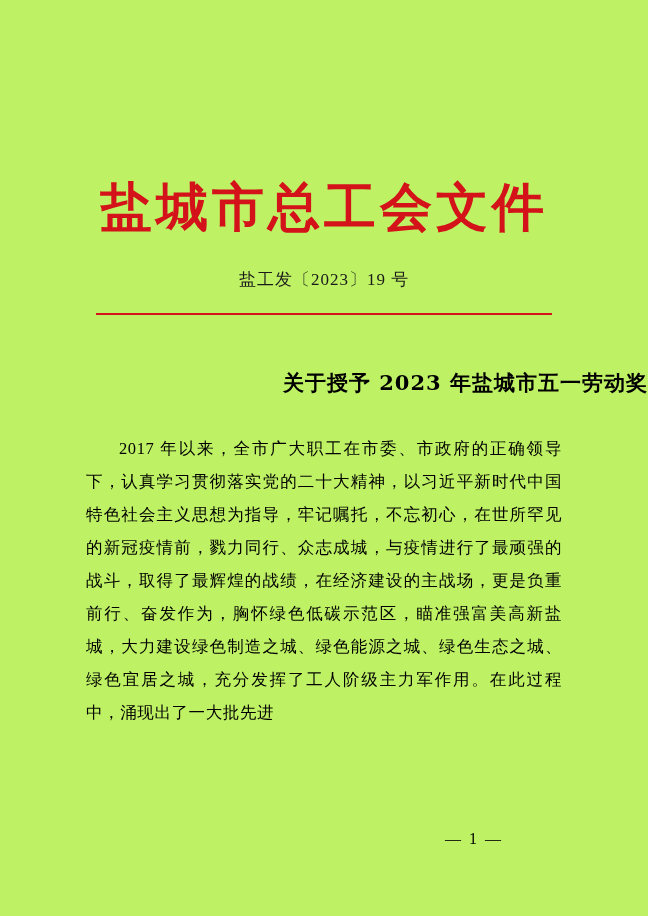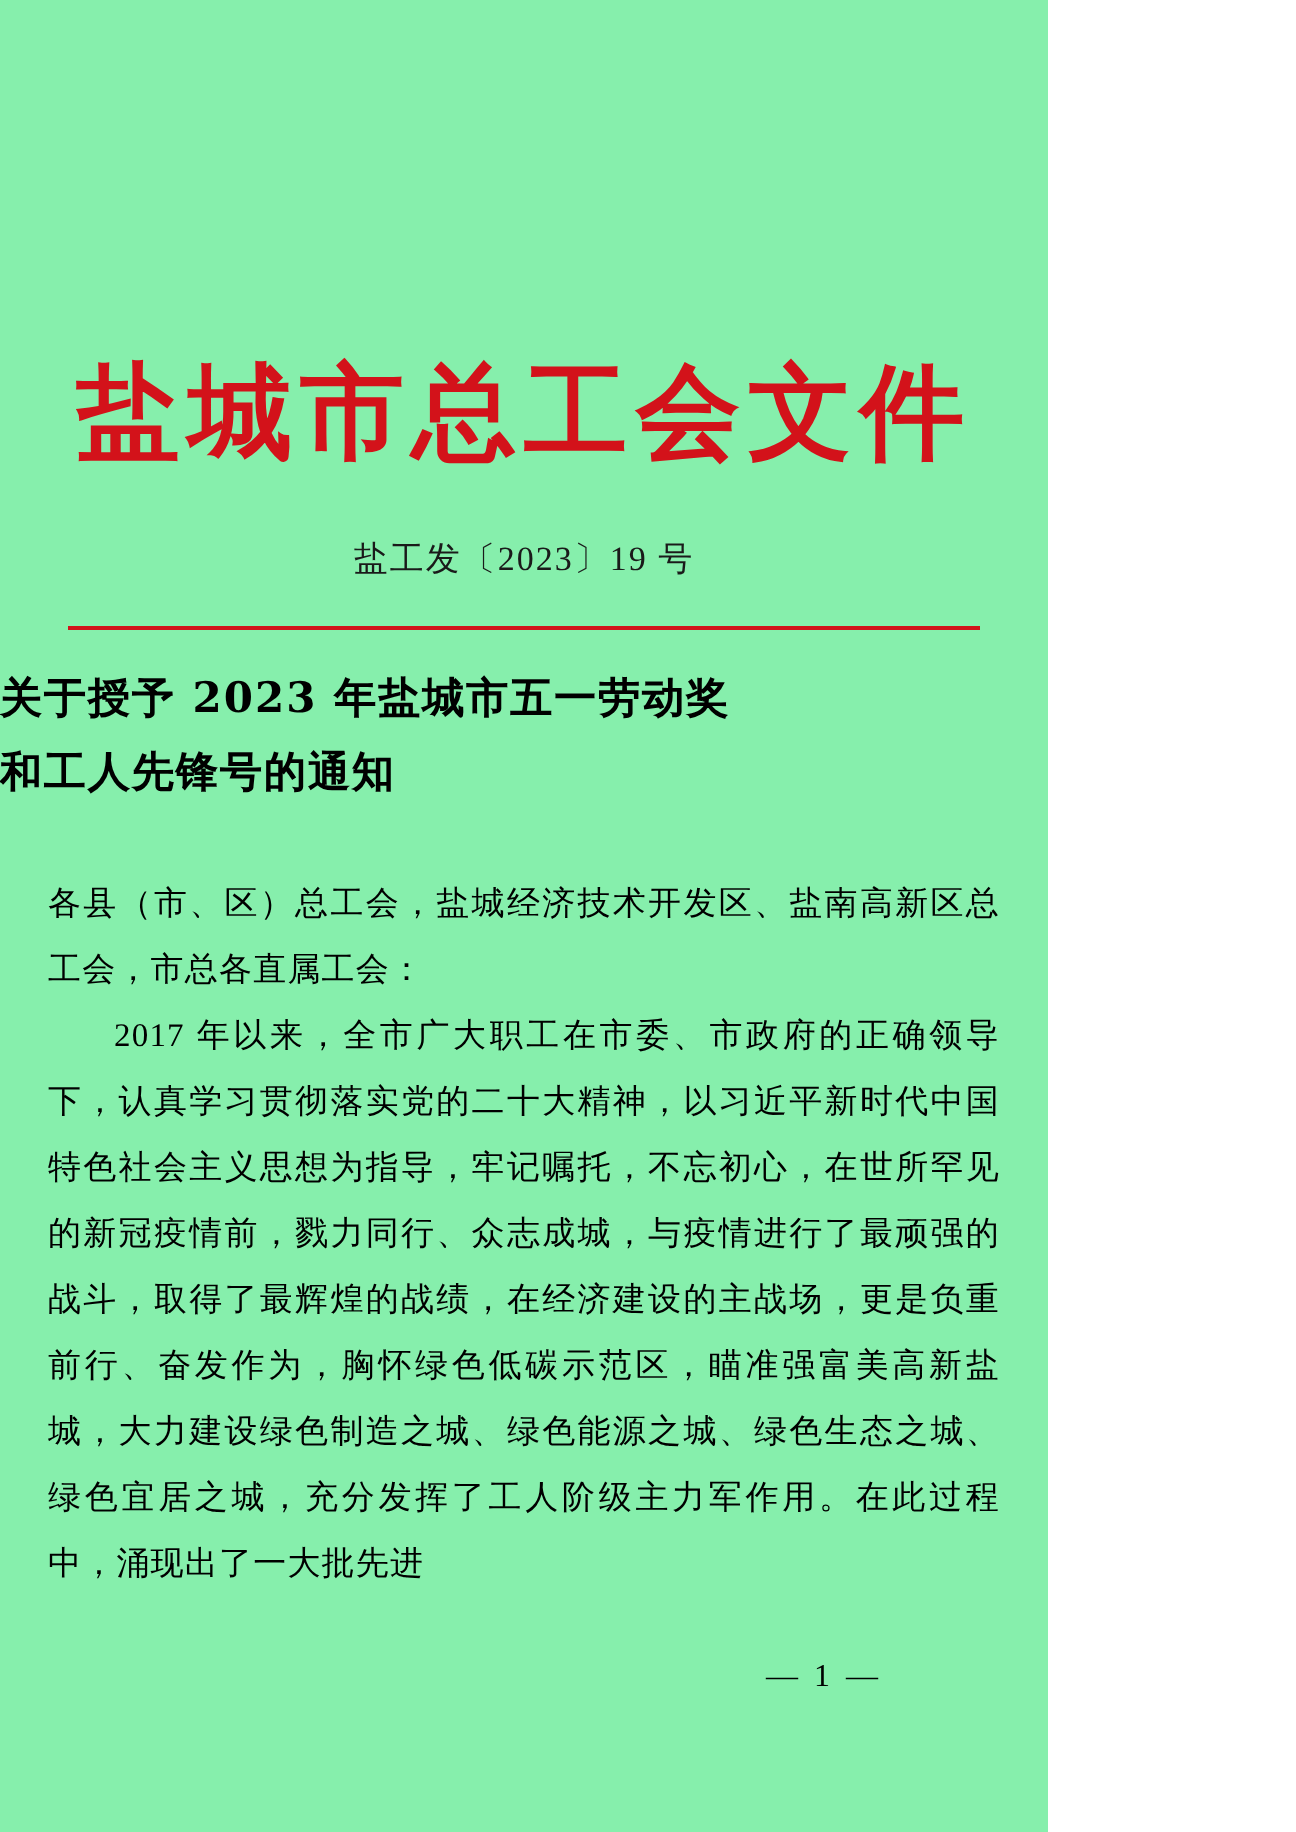--- a/index.html
+++ b/index.html
@@ -9,23 +9,23 @@
   body {
     width: 648px;
     height: 916px;
     background: #ffffff;
     font-family: "Liberation Serif", "DejaVu Serif", serif;
     color: #000000;
     overflow: hidden;
   }
   .page {
     position: relative;
-    width: 524px;
+    width: 648px;
     height: 916px;
-    background: #86efac;
+    background: #bef264;
     box-sizing: border-box;
   }
   .doc-header {
     text-align: center;
     padding-top: 178px;
   }
   .doc-title {
     font-family: "DejaVu Serif", "Liberation Serif", serif;
     font-size: 52px;
     font-weight: bold;
@@ -42,22 +42,22 @@
     color: #1a1a1a;
     font-family: "Liberation Serif", "DejaVu Serif", serif;
   }
   .red-rule {
     margin: 22px auto 0 auto;
     width: 456px;
     height: 2px;
     background: #d3121a;
   }
   .subject {
-    margin-top: 16px;
-    text-align: left;
+    margin-top: 50px;
+    text-align: right;
     font-size: 21px;
     font-weight: bold;
     line-height: 1.75;
     letter-spacing: 1px;
     color: #000000;
     font-family: "DejaVu Serif", "Liberation Serif", serif;
   }
   .subject div {
     white-space: nowrap;
   }
@@ -99,23 +99,21 @@
   <div class="doc-header">
     <div class="doc-title">盐城市总工会文件</div>
   </div>
 
   <div class="doc-number">盐工发〔2023〕19 号</div>
 
   <div class="red-rule"></div>
 
   <div class="subject">
     <div>关于授予 2023 年盐城市五一劳动奖</div>
-    <div>和工人先锋号的通知</div>
   </div>
 
   <div class="body-text">
-    <p>各县（市、区）总工会，盐城经济技术开发区、盐南高新区总工会，市总各直属工会：</p>
     <p class="indent">2017 年以来，全市广大职工在市委、市政府的正确领导下，认真学习贯彻落实党的二十大精神，以习近平新时代中国特色社会主义思想为指导，牢记嘱托，不忘初心，在世所罕见的新冠疫情前，戮力同行、众志成城，与疫情进行了最顽强的战斗，取得了最辉煌的战绩，在经济建设的主战场，更是负重前行、奋发作为，胸怀绿色低碳示范区，瞄准强富美高新盐城，大力建设绿色制造之城、绿色能源之城、绿色生态之城、绿色宜居之城，充分发挥了工人阶级主力军作用。在此过程中，涌现出了一大批先进</p>
   </div>
 
   <div class="page-number">— 1 —</div>
 
 </div>
 
 </body></html>

